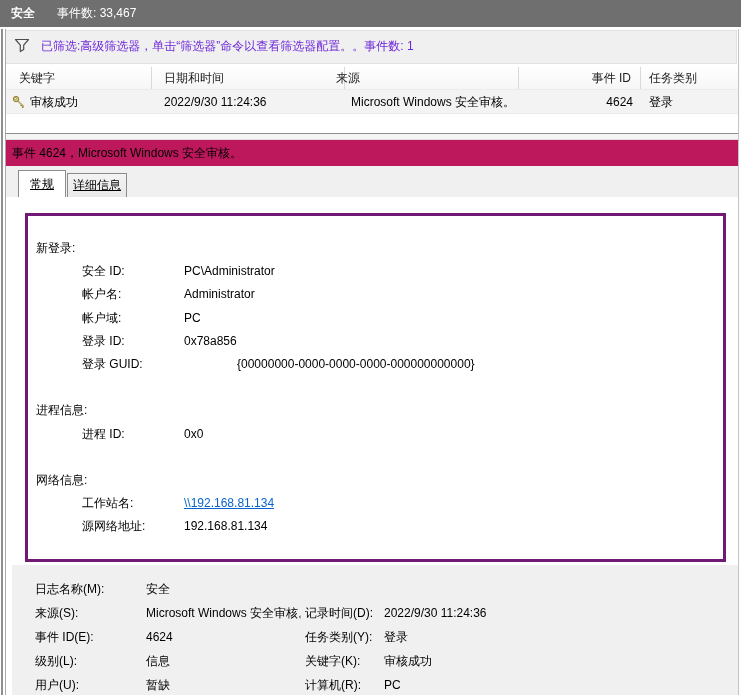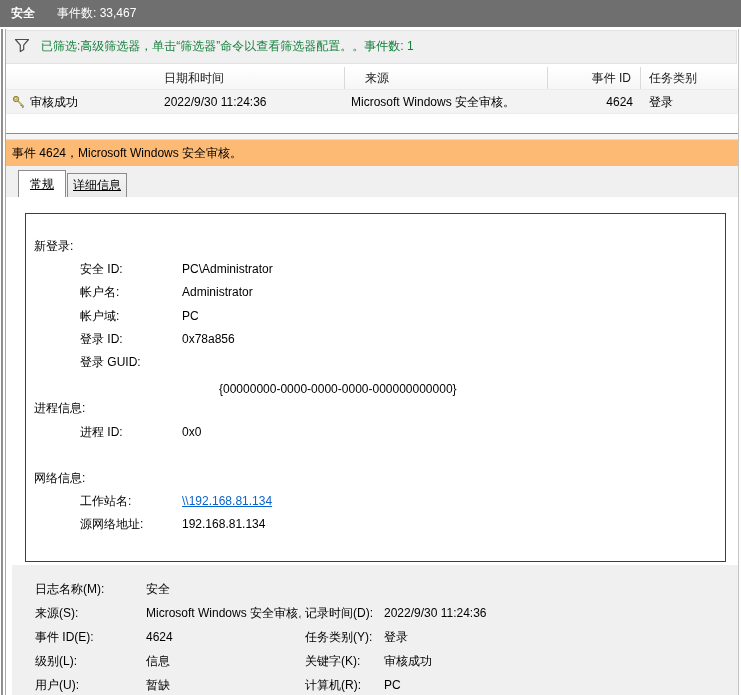--- a/index.html
+++ b/index.html
@@ -17,61 +17,61 @@
     border-left:1px solid #c4c4c4; background:#fdfdfd; z-index:50; }
   
   .titlebar { position:absolute; left:0; top:0; width:741px; height:27px;
     background:#6f6f6f; color:#ffffff; display:flex; align-items:center; }
   .titlebar .logname { font-weight:bold; margin-left:11px; }
   .titlebar .count { margin-left:22px; }
   
   .filterbar { position:absolute; left:4px; top:30px; width:733px; height:34px;
     background:#f0f0f0; border:1px solid #e2e2e2; display:flex; align-items:flex-start; }
   .filterbar .ficon { margin:6px 0 0 9px; width:16px; height:16px; flex:none; }
-  .filterbar .ftext { margin:7px 0 0 11px; color:#15803d; }
+  .filterbar .ftext { margin:7px 0 0 11px; color:#6d28d9; }
   
   .listhead { position:absolute; left:4px; top:67px; width:735px; height:23px;
     background:linear-gradient(#ffffff,#f6f6f6); border-bottom:1px solid #ebebeb; }
   .hc { position:absolute; top:0; height:22px; line-height:22px; border-right:1px solid #d9d9d9;
     white-space:nowrap; overflow:hidden; color:#1a1a1a; }
   .hc1 { left:0;   width:148px; padding-left:15px; }
   .hc2 { left:149px; width:192px; padding-left:11px; }
-  .hc3 { left:353px; width:191px; padding-left:8px; }
+  .hc3 { left:324px; width:191px; padding-left:8px; }
   .hc4 { left:534px; width:103px; text-align:right; padding-right:9px; }
   .hc5 { left:638px; width:97px;  padding-left:7px; border-right:none; }
   .listrow { position:absolute; left:4px; top:90px; width:735px; height:24px;
     background:#f3f3f3; border-bottom:1px solid #ececec; }
   .rc { position:absolute; top:0; height:24px; line-height:24px; white-space:nowrap; overflow:hidden; }
   .rc1 { left:26px;  width:120px; }
   .rc2 { left:160px; width:180px; }
   .rc3 { left:347px; width:185px; }
   .rc4 { left:534px; width:95px; text-align:right; }
   .rc5 { left:645px; width:90px; }
   .keyicon { position:absolute; left:8px; top:5px; width:14px; height:14px; }
   
   .splitter { position:absolute; left:4px; top:133px; width:735px; height:7px;
     background:#f5f5f5; border-top:1px solid #8e8e8e; border-bottom:1px solid #dddddd; }
   
   .evtitle { position:absolute; left:4px; top:140px; width:735px; height:26px;
-    background:#fdba74; line-height:26px; padding-left:8px; color:#000; }
+    background:#be185d; line-height:26px; padding-left:8px; color:#000; }
   .tabstrip { position:absolute; left:4px; top:166px; width:735px; height:31px; background:#f0f0f0; }
   .tab { position:absolute; border:1px solid #8c8c8c; border-bottom:none; text-align:center; cursor:default;text-decoration:underline; }
   .tab-general { left:14px; top:4px; width:48px; height:27px; line-height:26px;
     background:#ffffff; z-index:2; }
   .tab-details { left:63px; top:7px; width:60px; height:36px; line-height:23px;
     background:linear-gradient(#f4f4f4,#e3e3e3); }
   .tabpage { position:absolute; left:4px; top:197px; width:735px; height:368px; background:#ffffff; }
   .genbox { position:absolute; left:21px; top:16px; width:701px; height:349px;
-    border:1px solid #701a75; background:#ffffff; overflow:hidden; }
+    border:3px solid #701a75; background:#ffffff; overflow:hidden; }
   .genlines { position:absolute; left:0; top:21px; width:100%; }
   .gl { position:relative; height:23.2px; line-height:23.2px; white-space:nowrap; }
   .gl .s  { position:absolute; left:8px; }
   .gl .l  { position:absolute; left:54px; }
   .gl .v  { position:absolute; left:156px; }
-  .gl .vw { position:absolute; left:193px;margin-top:27px; }
+  .gl .vw { position:absolute; left:209px; }
   .lnk { color:#0a64cd; text-decoration:underline; cursor:pointer; }
   
   .props { position:absolute; left:12px; top:565px; width:735px; height:130px; background:#f0f0f0; }
   .pr { position:absolute; height:24px; line-height:24px; white-space:nowrap; }
   .pl { position:absolute; }
   .pv { position:absolute; overflow:hidden; }
   .col1-l { left:23px; }  .col1-v { left:134px; width:155px; }
   .col2-l { left:293px; } .col2-v { left:372px; width:270px; }
   .r0 { top:12px; } .r1 { top:36px; } .r2 { top:60px; } .r3 { top:84px; } .r4 { top:108px; }
 </style>
@@ -87,20 +87,21 @@
 </div>
 
 <div class="filterbar">
   <svg class="ficon" viewBox="0 0 16 16">
     <path d="M1.5 2.5 h13 L9.7 8.2 v4.2 l-3.4 2.2 V8.2 Z" fill="#f2f2f2" stroke="#4d4d4d" stroke-width="1.2" stroke-linejoin="round"></path>
   </svg>
   <span class="ftext">已筛选:高级筛选器，单击“筛选器”命令以查看筛选器配置。。事件数: 1</span>
 </div>
 
 <div class="listhead">
+  <div class="hc hc1">关键字</div>
   <div class="hc hc2">日期和时间</div>
   <div class="hc hc3">来源</div>
   <div class="hc hc4">事件 ID</div>
   <div class="hc hc5">任务类别</div>
 </div>
 
 <div class="listrow">
   <svg class="keyicon" viewBox="0 0 16 16">
     <circle cx="4.6" cy="4.6" r="3.1" fill="#d8c87e" stroke="#8f7f33" stroke-width="1.1"></circle>
     <circle cx="4.1" cy="4.1" r="1.1" fill="#ffffff" stroke="#8f7f33" stroke-width="0.6"></circle>

